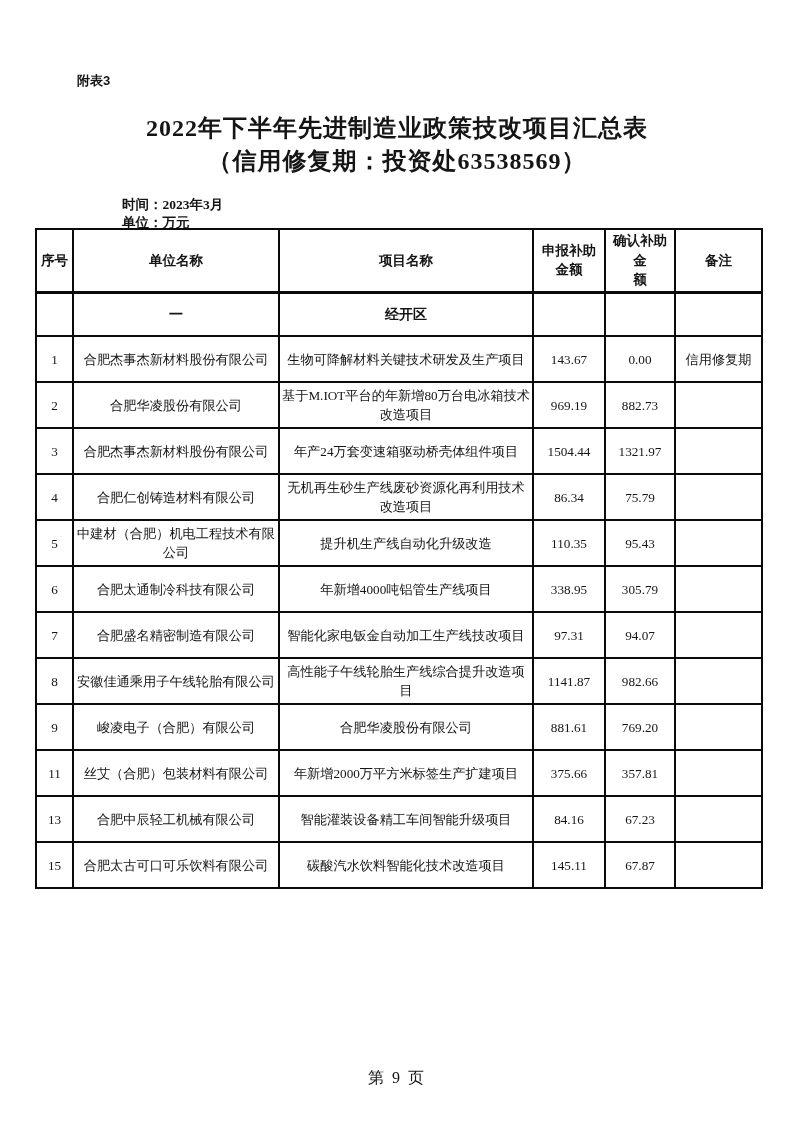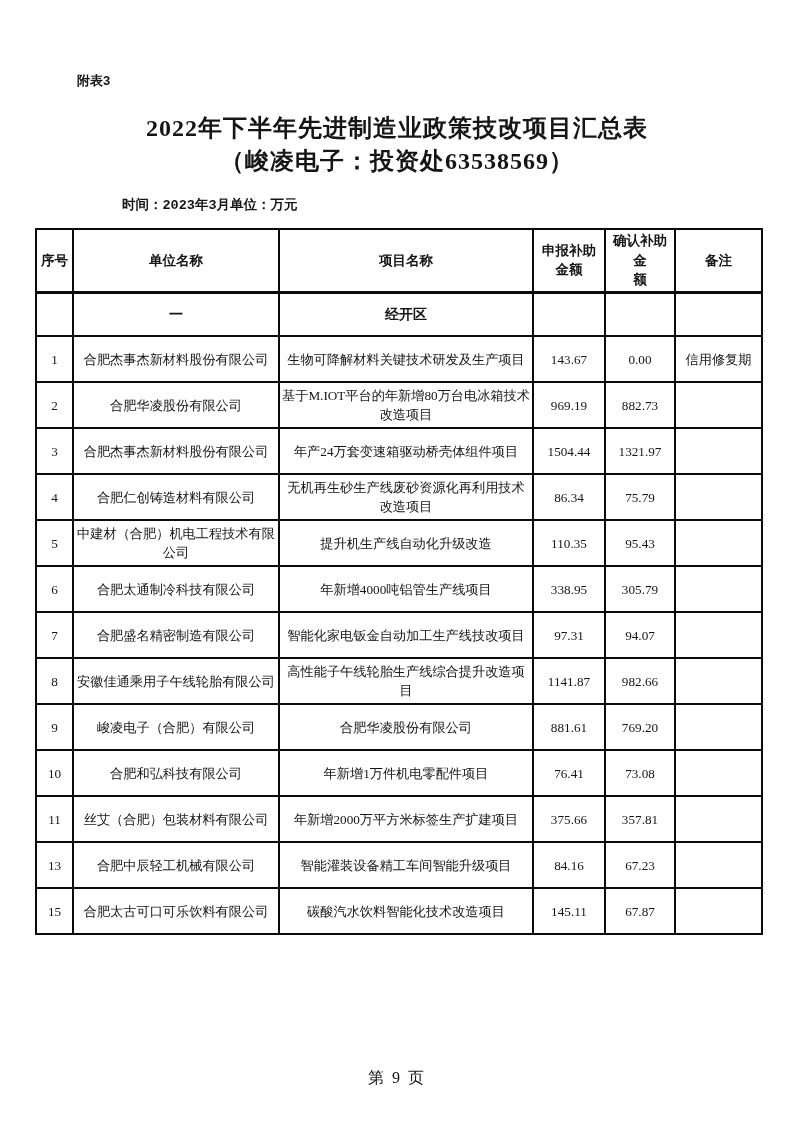--- a/index.html
+++ b/index.html
@@ -24,23 +24,23 @@
     position: absolute; top: 112px; left: 0; right: 0;
     text-align: center;
     font-weight: bold;
     font-size: 24px;
     line-height: 33px;
     letter-spacing: 1px;
   }
 
   .meta {
     position: absolute; top: 196px; left: 122px; right: 70px;
-    display: flex; align-items: baseline;
-    font-family: Liberation Mono, monospace;
-    font-weight: bold; font-size: 13.5px;
+    display: flex; justify-content: space-between; align-items: baseline;
+    font-family: Liberation Serif, serif;
+    font-weight: bold; font-size: 13.5px; flex-direction: column;
   }
 
   table.grid {
     position: absolute; top: 228px; left: 35px;
     width: 726px;
     border-collapse: collapse;
     table-layout: fixed;
   }
   .grid th, .grid td {
     border: 2px solid #0a0a0a;
@@ -75,21 +75,21 @@
 </style>
 </head>
 <body>
 
 <div class="page">
 
   <div class="attach">附表3</div>
 
   <div class="title-wrap">
     <div>2022年下半年先进制造业政策技改项目汇总表</div>
-    <div>（峻凌电子：投资处63538569）</div>
+    <div>（信用修复期：投资处63538569）</div>
   </div>
 
   <div class="meta">
     <span>时间：2023年3月</span>
     <span>单位：万元</span>
   </div>
 
   <table class="grid">
     <colgroup>
       <col style="width:37px">
@@ -186,28 +186,20 @@
   </tr>
         <tr class="data-row">
     <td>9</td>
     <td>峻凌电子（合肥）有限公司</td>
     <td>合肥华凌股份有限公司</td>
     <td>881.61</td>
     <td>769.20</td>
     <td></td>
   </tr>
         <tr class="data-row">
-    <td>10</td>
-    <td>合肥和弘科技有限公司</td>
-    <td>年新增1万件机电零配件项目</td>
-    <td>76.41</td>
-    <td>73.08</td>
-    <td></td>
-  </tr>
-        <tr class="data-row">
     <td>11</td>
     <td>丝艾（合肥）包装材料有限公司</td>
     <td>年新增2000万平方米标签生产扩建项目</td>
     <td>375.66</td>
     <td>357.81</td>
     <td></td>
   </tr>
         <tr class="data-row">
     <td>13</td>
     <td>合肥中辰轻工机械有限公司</td>

